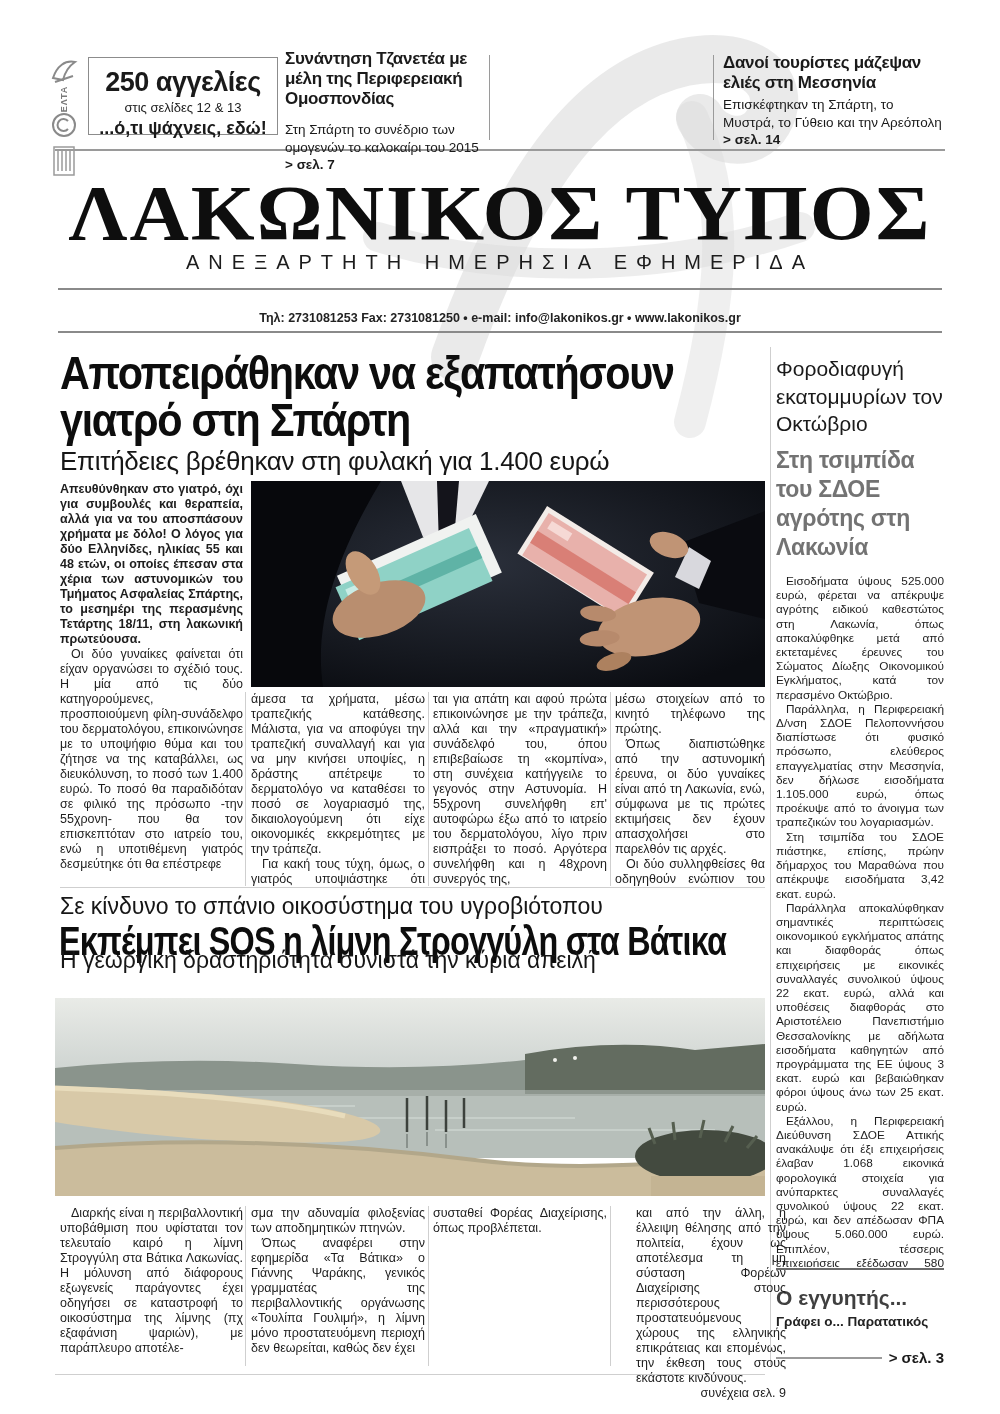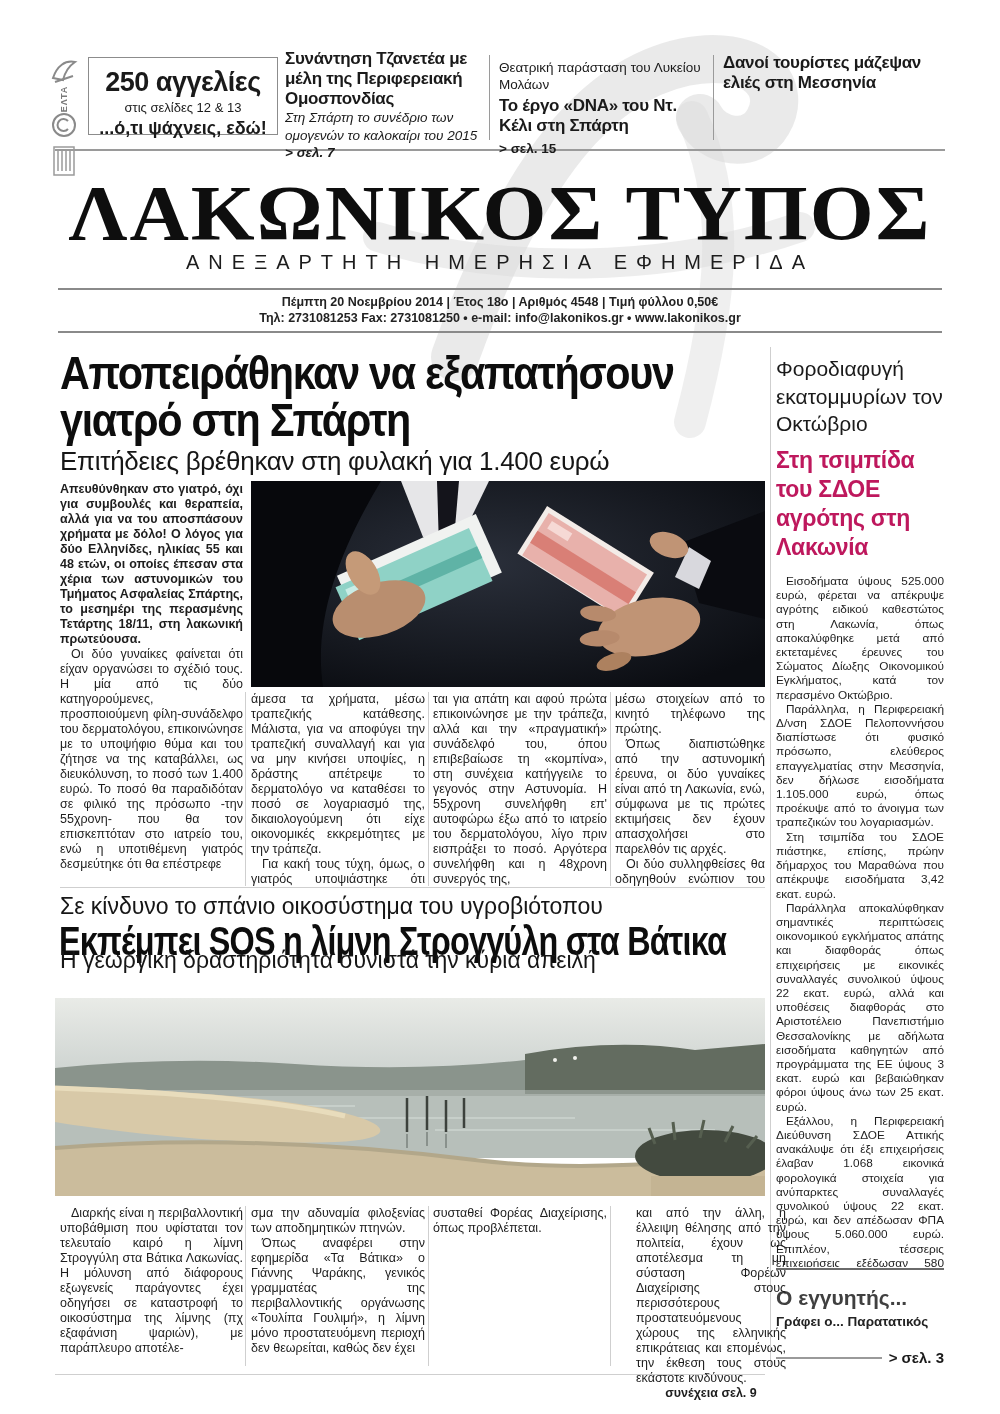--- a/index.html
+++ b/index.html
@@ -32,30 +32,30 @@
   .headline2{position:absolute;font-weight:bold;font-size:40px;line-height:1.0;letter-spacing:-1px;
              transform:scaleX(0.81);transform-origin:0 0;color:#0d0d0d;white-space:nowrap;}
   .bodytxt{font-size:12.5px;line-height:15px;text-align:justify;color:#1d1d1d;}
   .bodytxt p{margin:0;}
   .bodytxt p + p{text-indent:11px;}
   .lead-par{font-weight:bold;}
   .firstind{text-indent:11px;}
   
   .sb{position:absolute;left:776px;top:347px;width:168px;height:920px;overflow:hidden;}
   .sb-kicker{font-size:21px;line-height:1.32;color:#1a1a1a;margin:8px 0 8px 0;}
-  .sb-head{font-weight:bold;font-size:23px;line-height:1.26;letter-spacing:-0.3px;color:#be185d;margin:0 0 12px 0;}
+  .sb-head{font-weight:bold;font-size:23px;line-height:1.26;letter-spacing:-0.3px;color:#737373;margin:0 0 12px 0;}
   .sb-body{font-size:11.8px;line-height:14.2px;text-align:justify;color:#1d1d1d;}
   .sb-body p{margin:0;text-indent:10px;}
   .engyitis{position:absolute;left:776px;top:1268px;width:168px;border-top:2px solid #6a6a6a;padding-top:16px;}
   .eg-title{font-weight:bold;font-size:21px;margin:0 0 4px 0;color:#404040;}
   .eg-byline{font-weight:bold;font-size:13.5px;margin:0 0 20px 0;color:#222;}
   .eg-row{display:flex;align-items:center;gap:7px;}
   .eg-rule{flex:1;height:2px;background:#9a9a9a;}
   .eg-ref{font-weight:bold;font-size:15px;white-space:nowrap;}
-  .continuation{font-weight:bold;text-align:center;text-indent:0 !important;}
+  .continuation{font-weight:normal;text-align:right;text-indent:0 !important;}
   .wm{position:absolute;z-index:0;}
   .z1{z-index:1;}
   .logo-col{position:absolute;left:44px;top:56px;width:40px;display:flex;flex-direction:column;gap:8px;align-items:center;color:#7a7a7a;}
 </style>
 </head>
 <body>
 
 <div class="page">
 
   <svg class="wm" style="left:360px;top:22px;width:470px;height:430px;" viewBox="0 0 470 430">
@@ -81,47 +81,45 @@
   </div>
 
   <div class="cbox z1" style="left:88px;top:57px;width:188px;height:76px;">
     <div class="t1">250 αγγελίες</div>
     <div class="t2">στις σελίδες 12 &amp; 13</div>
     <div class="t3">...ό,τι ψάχνεις, εδώ!</div>
   </div>
 
   <div class="abs z1" style="left:285px;top:49px;width:198px;">
     <div class="teaser-title">Συνάντηση Τζανετέα με μέλη της Περιφερειακή Ομοσπονδίας</div>
-    <div class="teaser-dek" style="margin-top:0;font-style:italic;">
+    <div class="teaser-dek" style="margin-top:12px;">
       <span>Στη Σπάρτη το συνέδριο των ομογενών το καλοκαίρι του 2015</span>
       <span class="pageref">&gt; σελ. 7</span>
     </div>
   </div>
 
   <div class="vdiv" style="left:489px;top:55px;height:85px;"></div>
 
-  <div class="abs z1" style="left:499px;top:60px;width:205px;">
-    <div class="teaser-kicker">Θεατρική παράσταση του Λυκείου Μολάων</div>
-    <div class="teaser-title" style="margin-top:2px;">Το έργο «DNA» του Ντ. Κέλι στη Σπάρτη</div>
-    <div class="pageref" style="margin-top:5px;">&gt; σελ. 15</div>
-  </div>
 
   <div class="vdiv" style="left:713px;top:55px;height:85px;"></div>
 
   <div class="abs z1" style="left:723px;top:53px;width:222px;">
     <div class="teaser-title">Δανοί τουρίστες μάζεψαν ελιές στη Μεσσηνία</div>
+    <div class="teaser-dek" style="margin-top:3px;">
+      <span>Επισκέφτηκαν τη Σπάρτη, το Μυστρά, το Γύθειο και την Αρεόπολη</span>
+      <span class="pageref">&gt; σελ. 14</span>
+    </div>
   </div>
 
   <div class="rule-h" style="left:55px;top:149px;width:890px;height:2px;"></div>
 
   <div class="mast-title z1" style="top:168px;">ΛΑΚΩΝΙΚΟΣ ΤΥΠΟΣ</div>
   <div class="mast-sub z1" style="top:251px;">ΑΝΕΞΑΡΤΗΤΗ ΗΜΕΡΗΣΙΑ ΕΦΗΜΕΡΙΔΑ</div>
 
   <div class="rule-h" style="left:58px;top:288px;width:884px;height:2px;background:#8a8a8a;"></div>
-  <div class="dateline z1" style="top:295px;">Πέμπτη 20 Νοεμβρίου 2014 | Έτος 18ο | Αριθμός 4548 | Τιμή φύλλου 0,50€</div>
   <div class="dateline z1" style="top:311px;">Τηλ: 2731081253 Fax: 2731081250 • e-mail: info@lakonikos.gr • www.lakonikos.gr</div>
   <div class="rule-h" style="left:58px;top:331px;width:884px;height:2px;background:#8a8a8a;"></div>
 
   <div class="headline1 z1" style="left:60px;top:349px;width:810px;">Αποπειράθηκαν να εξαπατήσουν γιατρό στη Σπάρτη</div>
   <div class="subhead1 z1" style="left:60px;top:446px;width:700px;">Επιτήδειες βρέθηκαν στη φυλακή για 1.400 ευρώ</div>
 
   <svg class="abs z1" style="left:251px;top:481px;width:514px;height:206px;" viewBox="0 0 514 206" preserveAspectRatio="none">
     <defs>
       <radialGradient id="pg1" cx="45%" cy="40%" r="70%">
         <stop offset="0" stop-color="#2a2f3a"></stop>

